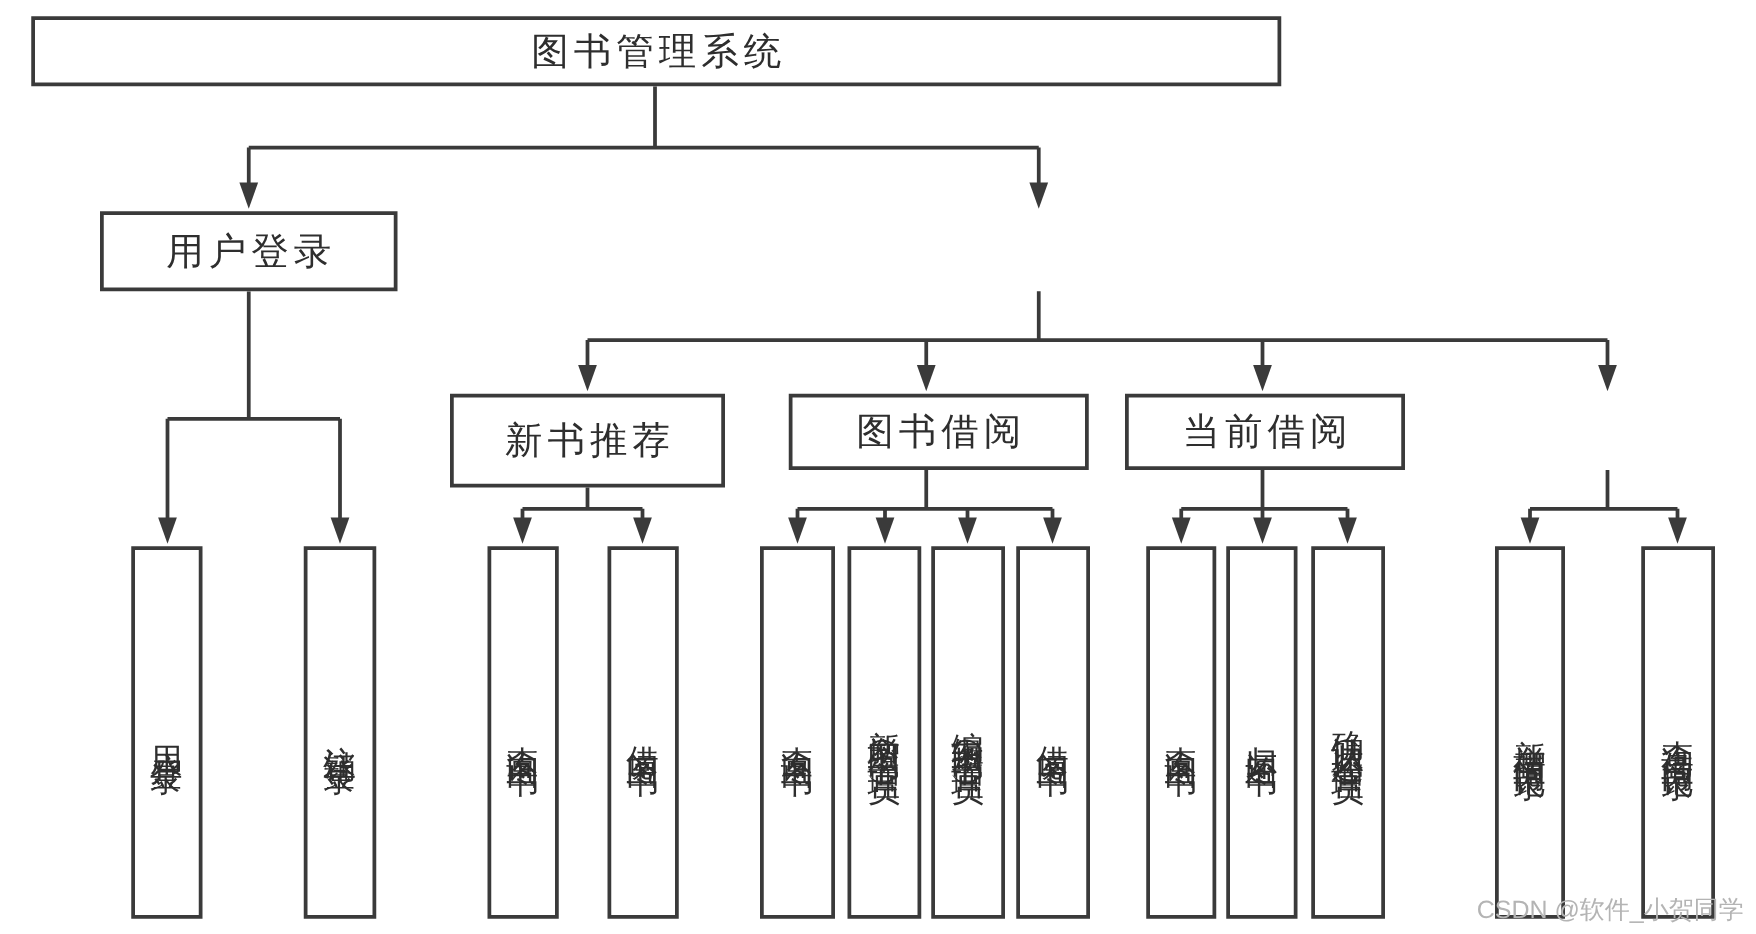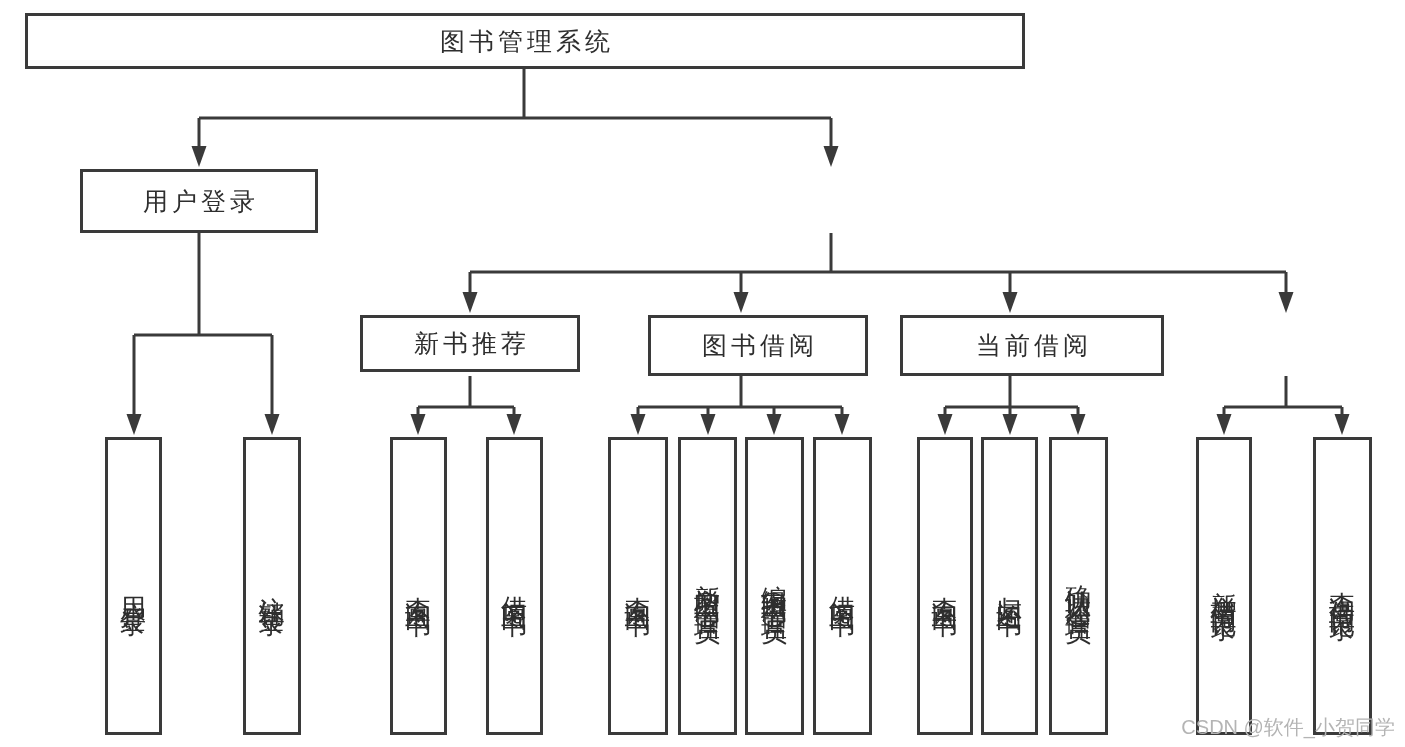--- a/index.html
+++ b/index.html
@@ -19,21 +19,21 @@
   svg.connectors{position:absolute;left:0;top:0;color:var(--line);}
   .node{
     position:absolute;
     box-sizing:border-box;
     border:3px solid var(--line);
     background:#fff;
     display:flex;align-items:center;justify-content:center;
     color:var(--text);
   }
   .h-label{
-    font-size:25px;
+    font-size:30px;
     letter-spacing:4px;
     white-space:nowrap;
     text-indent:4px; 
   }
   .leaf{top:437px;height:298px;}
   .v-label{
     writing-mode:vertical-rl;
     font-size:26px;
     line-height:1;
     letter-spacing:5px;
@@ -95,27 +95,27 @@
   </svg>
 
   <div class="node" style="left:25px;top:13px;width:1000px;height:56px">
     <span class="h-label">图书管理系统</span>
   </div>
 
   <div class="node" style="left:80px;top:169px;width:238px;height:64px">
     <span class="h-label">用户登录</span>
   </div>
 
-  <div class="node" style="left:360px;top:315px;width:220px;height:57px">
+  <div class="node" style="left:360px;top:315px;width:220px;height:75px">
     <span class="h-label">新书推荐</span>
   </div>
-  <div class="node" style="left:648px;top:315px;width:220px;height:61px">
+  <div class="node" style="left:631px;top:315px;width:240px;height:61px">
     <span class="h-label">图书借阅</span>
   </div>
-  <div class="node" style="left:900px;top:315px;width:264px;height:61px">
+  <div class="node" style="left:900px;top:315px;width:224px;height:61px">
     <span class="h-label">当前借阅</span>
   </div>
 
   <div class="node leaf" style="left:105px;width:57px">
     <span class="v-label">用户登录</span>
   </div>
   <div class="node leaf" style="left:243px;width:58px">
     <span class="v-label">注销登录</span>
   </div>
 

